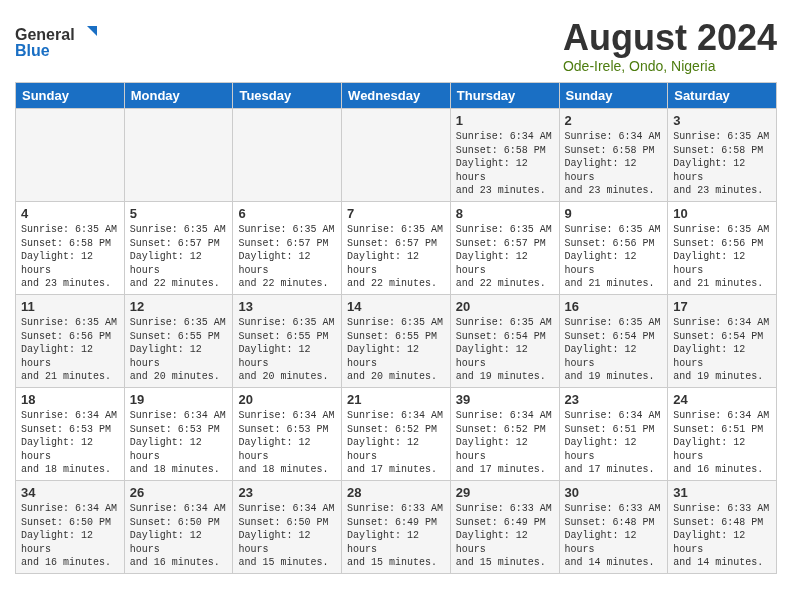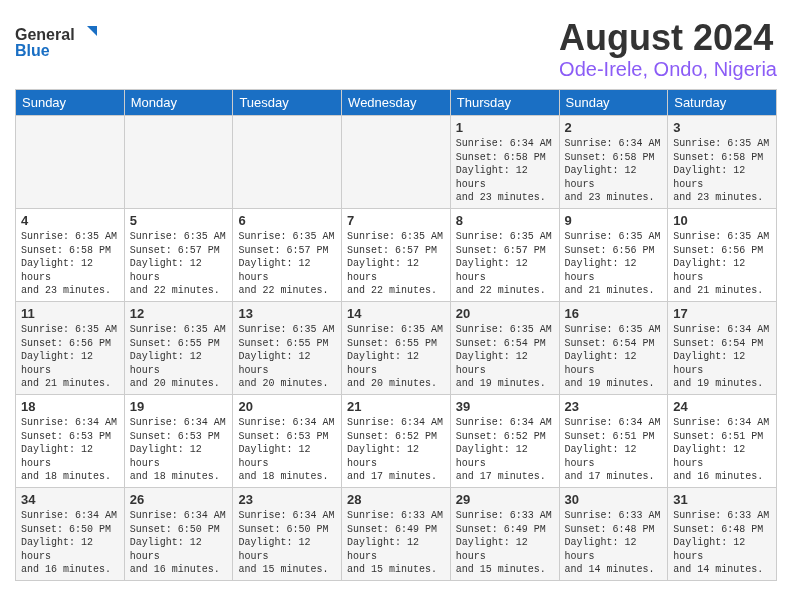--- a/index.html
+++ b/index.html
@@ -7,25 +7,25 @@
     
     .container { width: 792px; padding: 18px 15px; }
     
     .header { display: flex; justify-content: space-between; align-items: flex-start; margin-bottom: 8px; }
     
     .logo { display: flex; flex-direction: column; align-items: flex-start; }
     .logo-text { display: flex; align-items: center; gap: 2px; }
     
     .title-area { text-align: left; }
     .month-title { font-size: 36px; font-weight: bold; color: #333; line-height: 1.1; }
-    .location { font-size: 20px; color: #8b5cf6; }
+    .location { font-size: 14px; color: #4d7c0f; }
     
     table { width: 100%; border-collapse: collapse; table-layout: fixed; }
     
-    thead th { background-color: #1a6fc4; color: #fff; text-align: left; padding: 5px 6px; font-size: 13px; font-weight: normal; border: 1px solid #ccc; }
+    thead th { background-color: #1a6fc4; color: #fff; text-align: left; padding: 5px 6px; font-size: 13px; font-weight: bold; border: 1px solid #ccc; }
     
     tbody tr { height: auto; }
     tbody td { border: 1px solid #ccc; padding: 3px 5px; vertical-align: top; font-size: 10px; line-height: 1.35; background: #fff; min-height: 70px; }
     tbody tr:nth-child(odd) td { background: #f5f5f5; }
     
     .day-num { font-size: 13px; font-weight: bold; color: #333; display: block; margin-bottom: 1px; }
     .day-info { color: #333; font-size: 10px; font-family: Liberation Mono, monospace; }
   </style>
 </head>
 <body>

